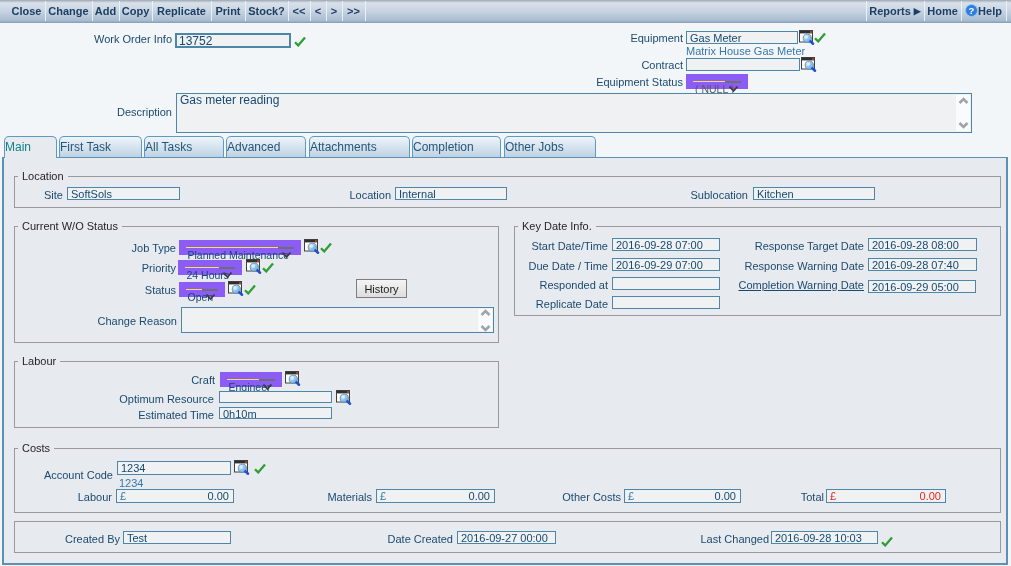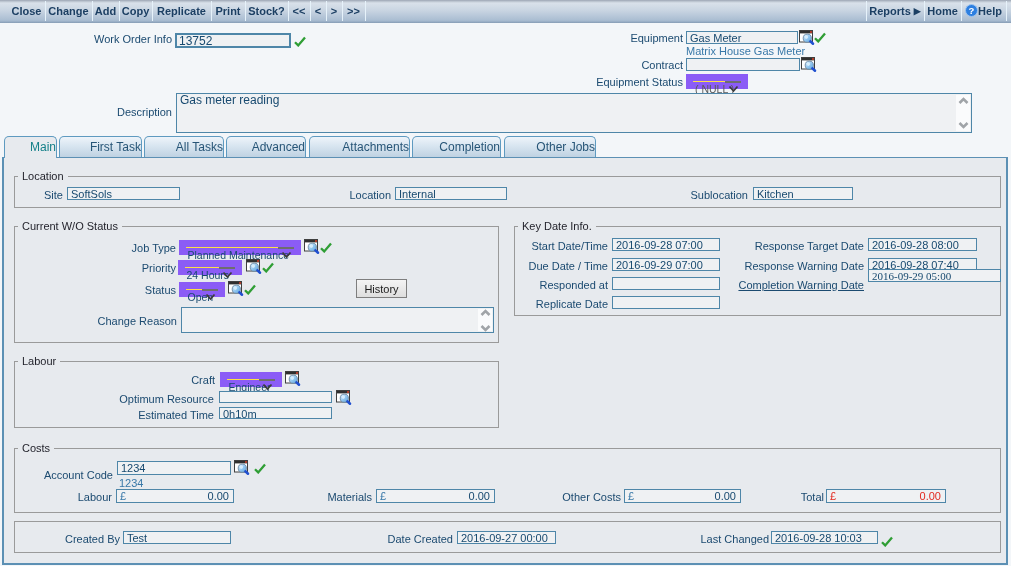--- a/index.html
+++ b/index.html
@@ -9,21 +9,21 @@
 .big { font-size:11px; }
 .inp { position:absolute; border:1px solid #4e86a8; background:#eff1f3; color:#17496f;
   font-size:11px; line-height:11px; padding:1px 3px 0 3px; white-space:nowrap; overflow:hidden; }
 .leg { position:absolute; font-size:11px; color:#1f1f28; background:#e7eaee; padding:0 4px;
   white-space:nowrap; z-index:3; }
 .fs { position:absolute; border:1px solid #9a9a9a; }
 .tb-sep { position:absolute; top:1px; height:20px; width:1px; background:#e6f2fa; }
 .tb-btn { position:absolute; top:0; height:21px; line-height:22px; text-align:center;
   font-size:11px; font-weight:bold; color:#1c3f63; }
 .tab { position:absolute; top:136px; height:21px; border:1px solid #5e9ac0; border-bottom:none;
-  border-radius:5px 5px 0 0; font-size:12px; color:#275577; text-align:right; line-height:20px;
+  border-radius:5px 5px 0 0; font-size:12px; color:#275577; text-align:left; line-height:20px;
   background:linear-gradient(180deg,#eef4fa 0,#d8e5f0 45%,#bfd2e2 100%); }
 .selbox { position:absolute; border:7px solid #8b5cf6; background:#fde047; }
 .selarrow { position:absolute; top:0px; right:0px; bottom:0px; width:16px; background:#fbfbfb;
   border:1px solid #6e6e6e; }
 .scroll { position:absolute; top:1px; right:1px; bottom:1px; width:14px; background:#fafbfc; }
 </style></head>
 <body>
 <svg width="0" height="0" style="position:absolute;">
     <defs>
 <linearGradient id="lensg" x1="0" y1="0" x2="1" y2="1">
@@ -124,21 +124,21 @@
 <div class="tab" style="left:412px;width:89px;">Completion</div>
 <div class="tab" style="left:504px;width:92px;">Other Jobs</div>
 <div class="abs" style="left:2px;top:157px;width:1006px;height:408px;background:#e7eaee;border:2px solid #5c90b4;border-top-width:1px;"></div>
 <div class="fs" style="left:14px;top:176px;width:987px;height:32px;"></div>
 <div class="leg" style="left:18px;top:170px;">Location</div>
 <div class="lblr" style="right:948px;top:189px;">Site</div>
 <div class="inp" style="left:67px;top:187px;width:113px;height:13px;">SoftSols</div>
 <div class="lblr" style="right:620px;top:189px;">Location</div>
 <div class="inp" style="left:395px;top:187px;width:112px;height:13px;">Internal</div>
 <div class="lblr" style="right:263px;top:189px;">Sublocation</div>
-<div class="inp" style="left:753px;top:187px;width:100px;height:13px;">Kitchen</div>
+<div class="inp" style="left:753px;top:187px;width:122px;height:13px;">Kitchen</div>
 <div class="fs" style="left:14px;top:226px;width:485px;height:117px;"></div>
 <div class="leg" style="left:18px;top:220px;">Current W/O Status</div>
 <div class="lblr" style="right:835px;top:242px;">Job Type</div>
 <div class="selbox" style="left:179px;top:240px;width:122px;height:15px;">
     <span style="position:absolute;left:1.5px;top:2px;font-size:10.5px;color:#17496f;white-space:nowrap;">Planned Maintenance</span>
     <span class="selarrow">
       <svg style="position:absolute;left:2px;top:3px;" width="11" height="8" viewBox="0 0 11 8">
         <path d="M1.5 1.5 L5.5 6 L9.5 1.5" fill="none" stroke="#3c3c3c" stroke-width="1.8"></path>
       </svg>
     </span>
@@ -213,21 +213,21 @@
 <div class="inp" style="left:612px;top:258px;width:108px;height:13px;">2016-09-29 07:00</div>
 <div class="lblr" style="right:403px;top:279px;">Responded at</div>
 <div class="inp" style="left:612px;top:277px;width:108px;height:13px;"></div>
 <div class="lblr" style="right:403px;top:298px;">Replicate Date</div>
 <div class="inp" style="left:612px;top:296px;width:108px;height:13px;"></div>
 <div class="lblr" style="right:147px;top:240px;">Response Target Date</div>
 <div class="inp" style="left:868px;top:238px;width:109px;height:13px;">2016-09-28 08:00</div>
 <div class="lblr" style="right:147px;top:260px;">Response Warning Date</div>
 <div class="inp" style="left:868px;top:258px;width:109px;height:13px;">2016-09-28 07:40</div>
 <div class="lblr" style="right:147px;top:279px;text-decoration:underline;">Completion Warning Date</div>
-<div class="inp" style="left:868px;top:269px;width:133px;height:13px;font-family:Liberation Serif, serif;">2016-09-29 05:00</div>
+<div class="inp" style="left:868px;top:280px;width:108px;height:13px;">2016-09-29 05:00</div>
 <div class="fs" style="left:14px;top:361px;width:485px;height:67px;"></div>
 <div class="leg" style="left:18px;top:355px;">Labour</div>
 <div class="lblr" style="right:796px;top:374px;">Craft</div>
 <div class="selbox" style="left:220px;top:372px;width:62px;height:15px;">
     <span style="position:absolute;left:1.5px;top:2px;font-size:10.5px;color:#17496f;white-space:nowrap;">Engineer</span>
     <span class="selarrow">
       <svg style="position:absolute;left:2px;top:3px;" width="11" height="8" viewBox="0 0 11 8">
         <path d="M1.5 1.5 L5.5 6 L9.5 1.5" fill="none" stroke="#3c3c3c" stroke-width="1.8"></path>
       </svg>
     </span>

